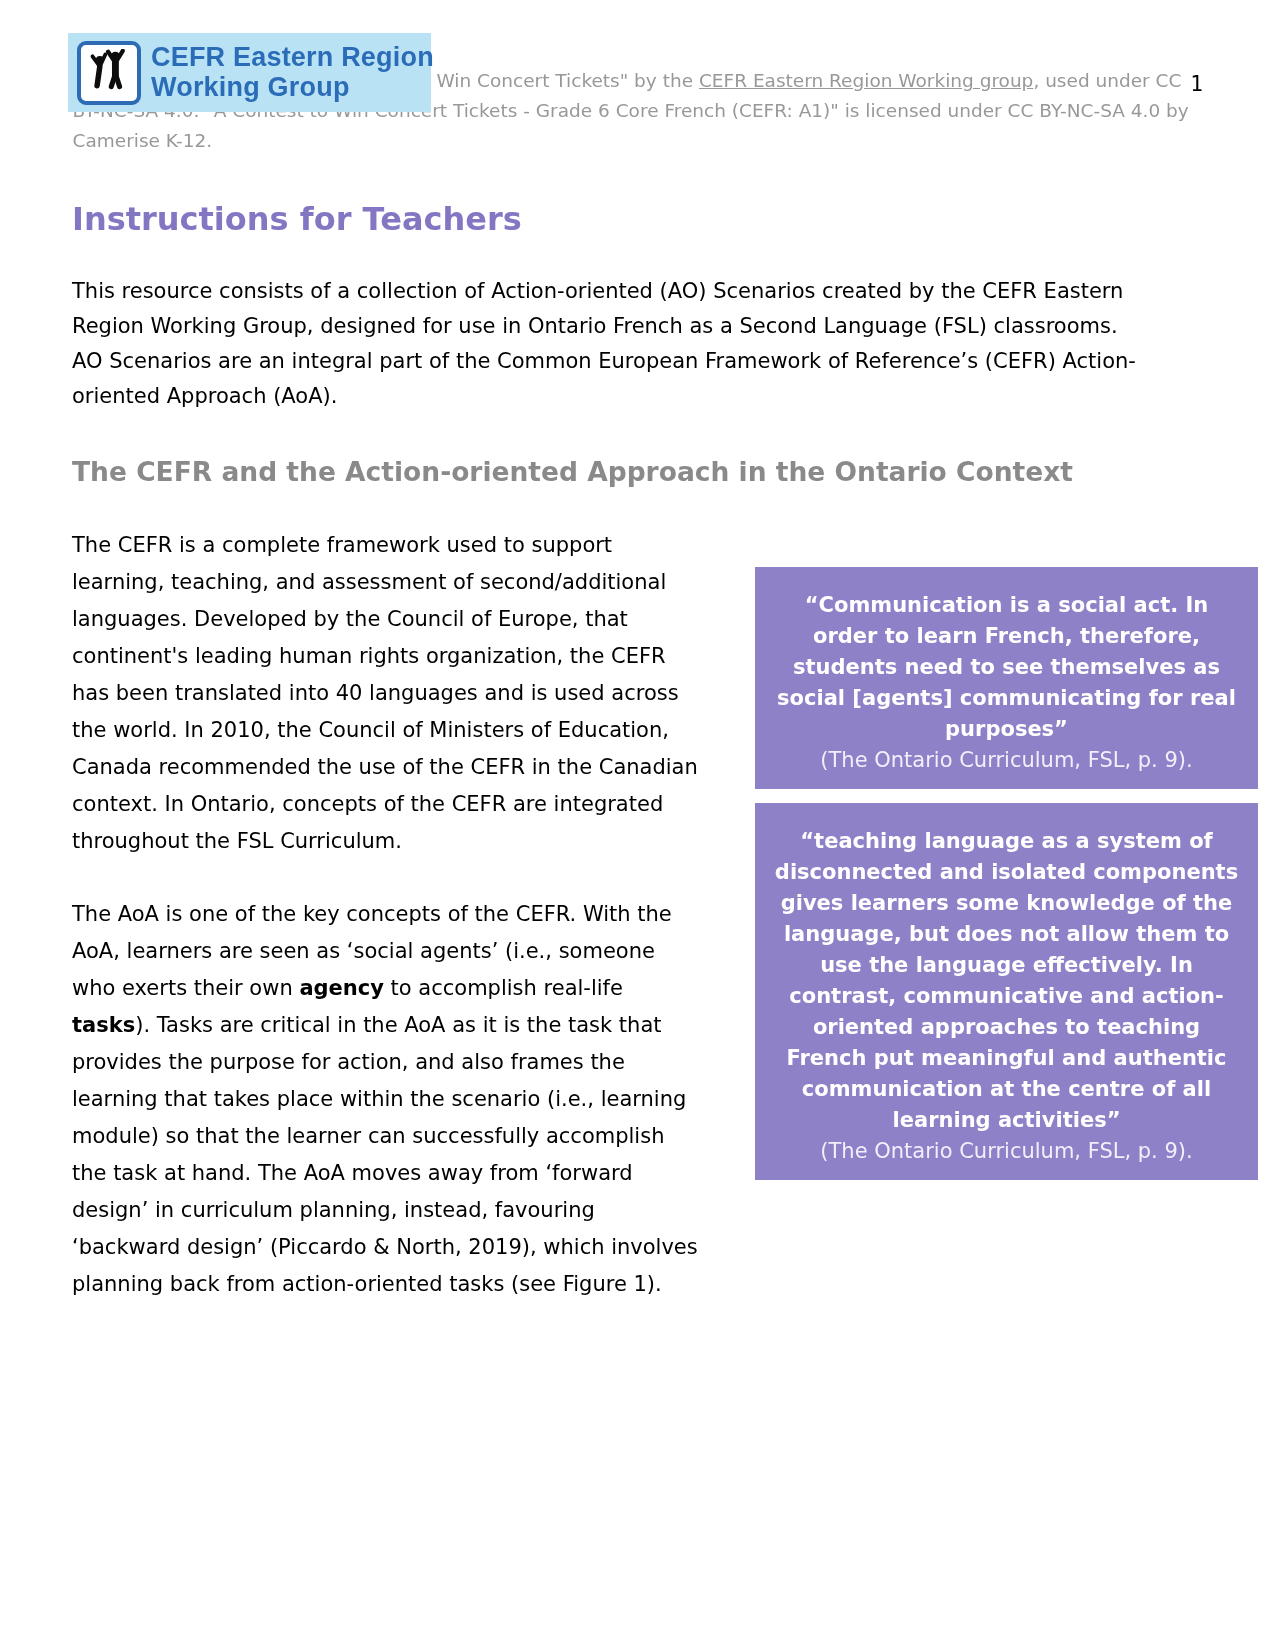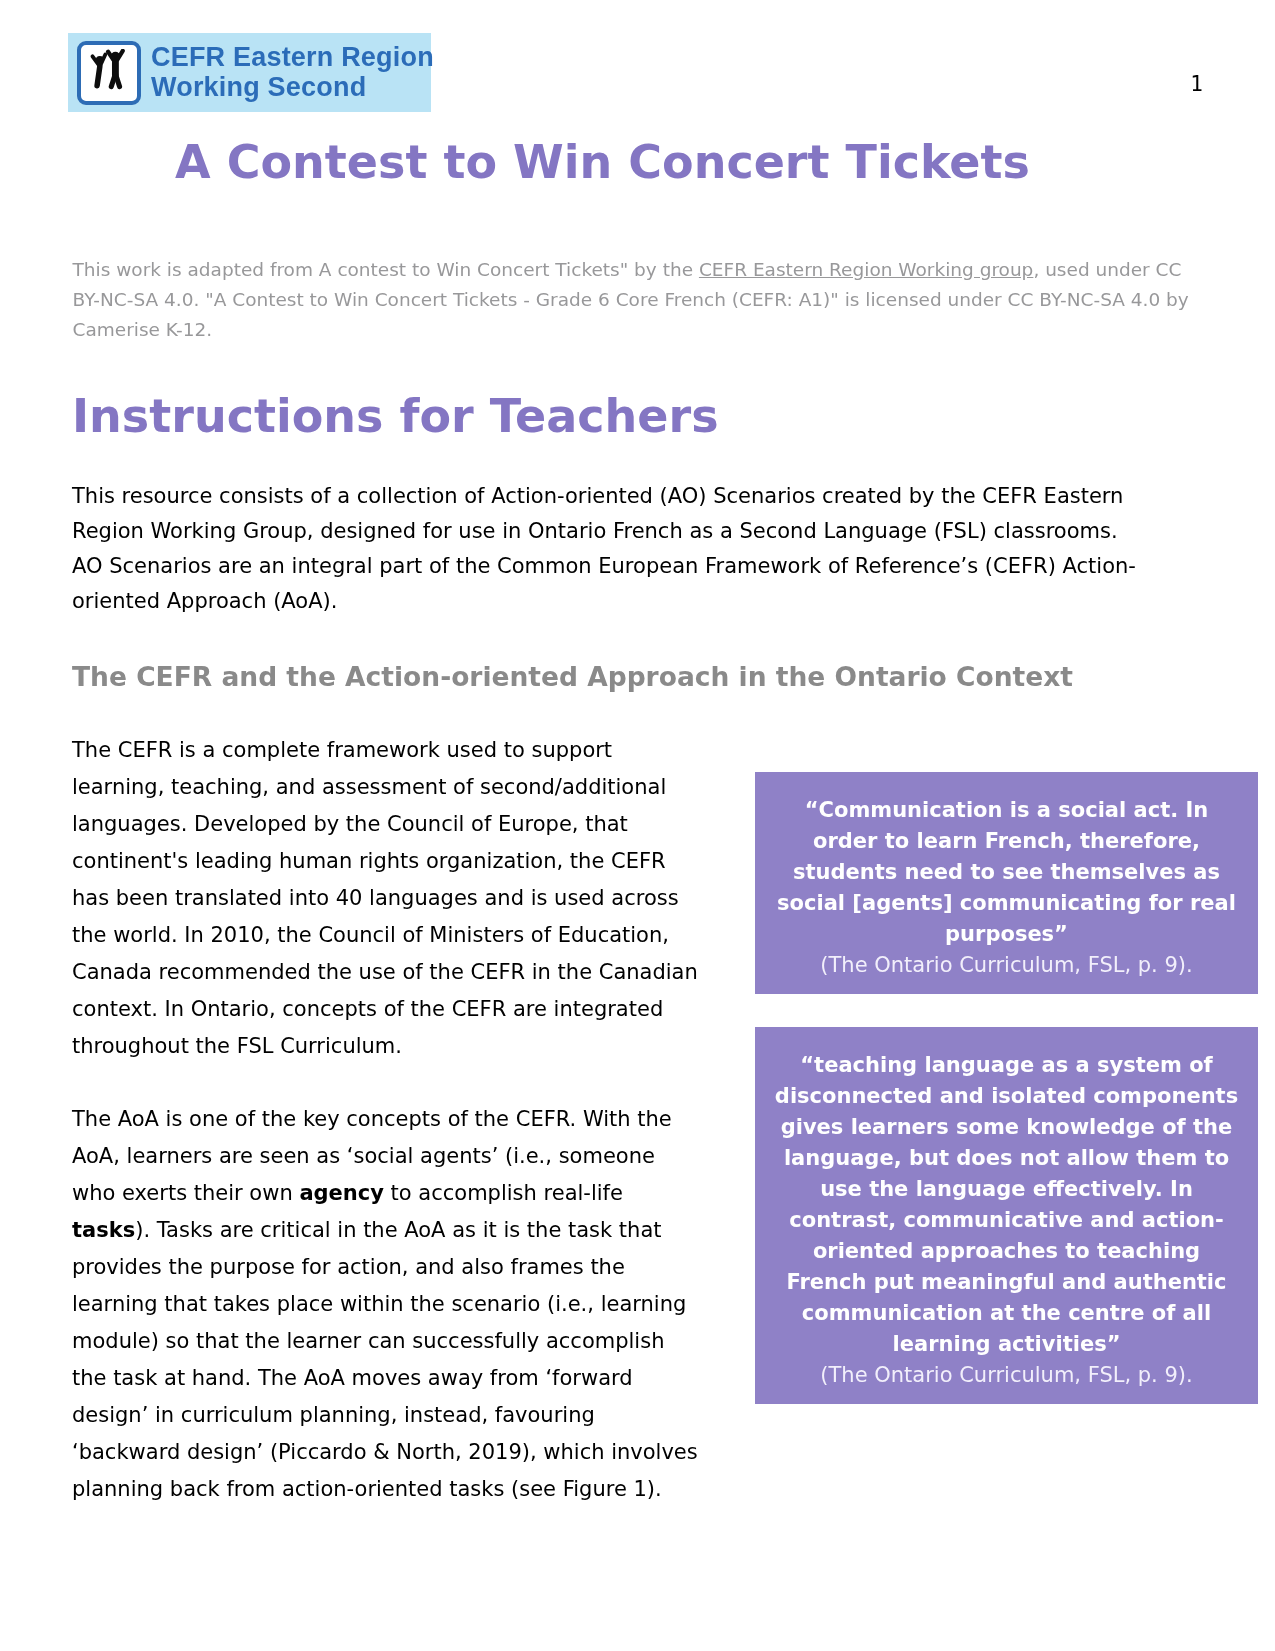--- a/index.html
+++ b/index.html
@@ -74,21 +74,21 @@
   .attribution a {
     color: #98989a;
     text-decoration: underline;
     cursor: pointer;
   }
 
   .h1-purple {
     margin: 44px 0 0 72px;
     color: #8476c3;
     font-weight: bold;
-    font-size: 46px;
+    font-size: 32px;
   }
 
   .intro-paragraph {
     margin: 36px 72px 0 72px;
     width: 1065px;
     font-size: 21px;
     line-height: 35px;
   }
 
   .h2-gray {
@@ -109,21 +109,21 @@
     font-size: 21px;
     line-height: 37px;
   }
   .col-left p { margin: 0; }
   .col-left p + p { margin-top: 36px; }
 
   .col-right {
     width: 503px;
     display: flex;
     flex-direction: column;
-    gap: 33px;
+    gap: 14px;
   }
   .quote-box {
     background: #8f81c7;
     color: #ffffff;
     text-align: center;
     font-weight: bold;
     font-size: 21px;
     line-height: 31px;
     padding: 23px 15px 13px 15px;
     box-sizing: border-box;
@@ -152,27 +152,26 @@
             <path d="M23 3 L31 15 L39 2" stroke-width="4.6"></path>
             <path d="M31 15 L31 28" stroke-width="7.5"></path>
             <path d="M31 27 L26.5 41" stroke-width="5.6"></path>
             <path d="M31 27 L35.5 41" stroke-width="5.6"></path>
           </g>
         </svg>
       </span>
     </div>
     <div class="logo-text">
       <div>CEFR Eastern Region</div>
-      <div>Working Second</div>
+      <div>Working Group</div>
     </div>
   </div>
 
   <div class="page-number">1</div>
 
-  <div class="doc-title">A Contest to Win Concert Tickets</div>
 
   <div class="attribution"><span>This work is adapted from A contest to Win Concert Tickets" by the </span><a>CEFR Eastern Region Working group</a><span>, used under CC BY-NC-SA 4.0. "A Contest to Win Concert Tickets - Grade 6 Core French (CEFR: A1)" is licensed under CC BY-NC-SA 4.0 by Camerise K-12.</span></div>
 
   <div class="h1-purple">Instructions for Teachers</div>
 
   <div class="intro-paragraph">This resource consists of a collection of Action-oriented (AO) Scenarios created by the CEFR Eastern Region Working Group, designed for use in Ontario French as a Second Language (FSL) classrooms. AO Scenarios are an integral part of the Common European Framework of Reference’s (CEFR) Action-oriented Approach (AoA).</div>
 
   <div class="h2-gray">The CEFR and the Action-oriented Approach in the Ontario Context</div>
 
   <div class="columns">

